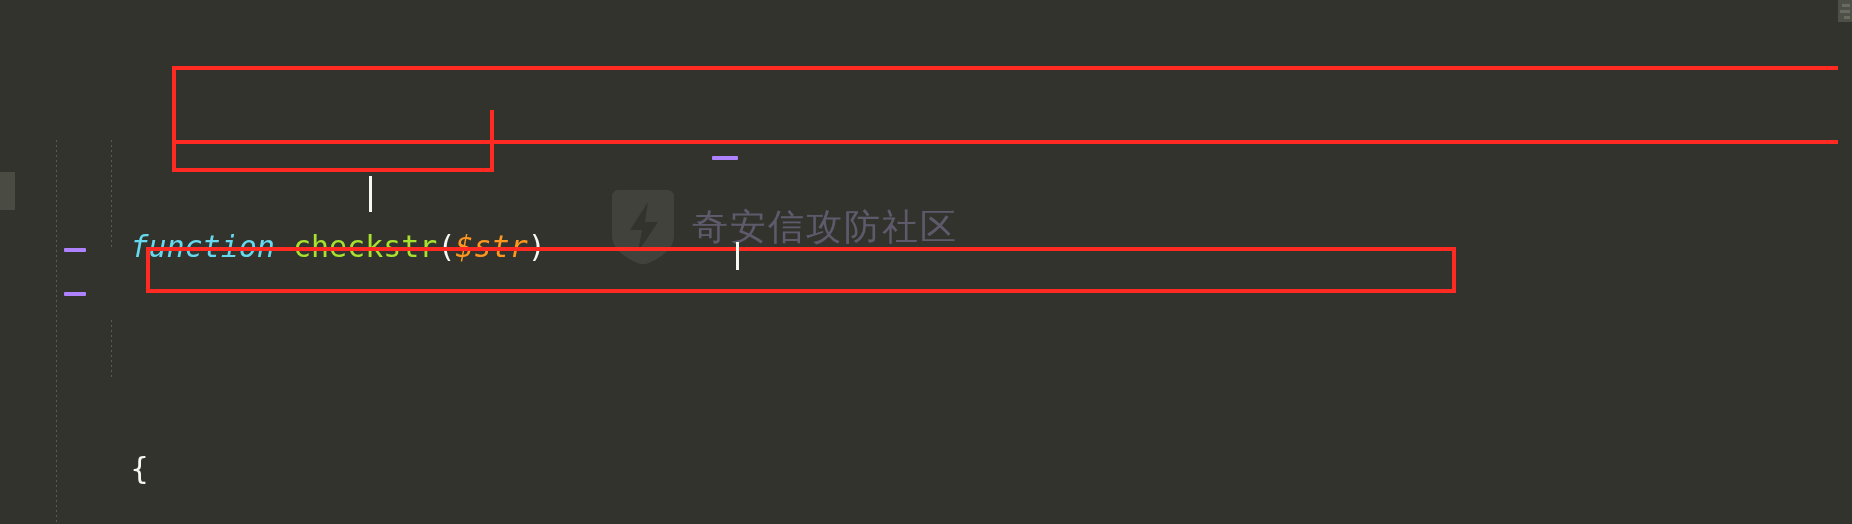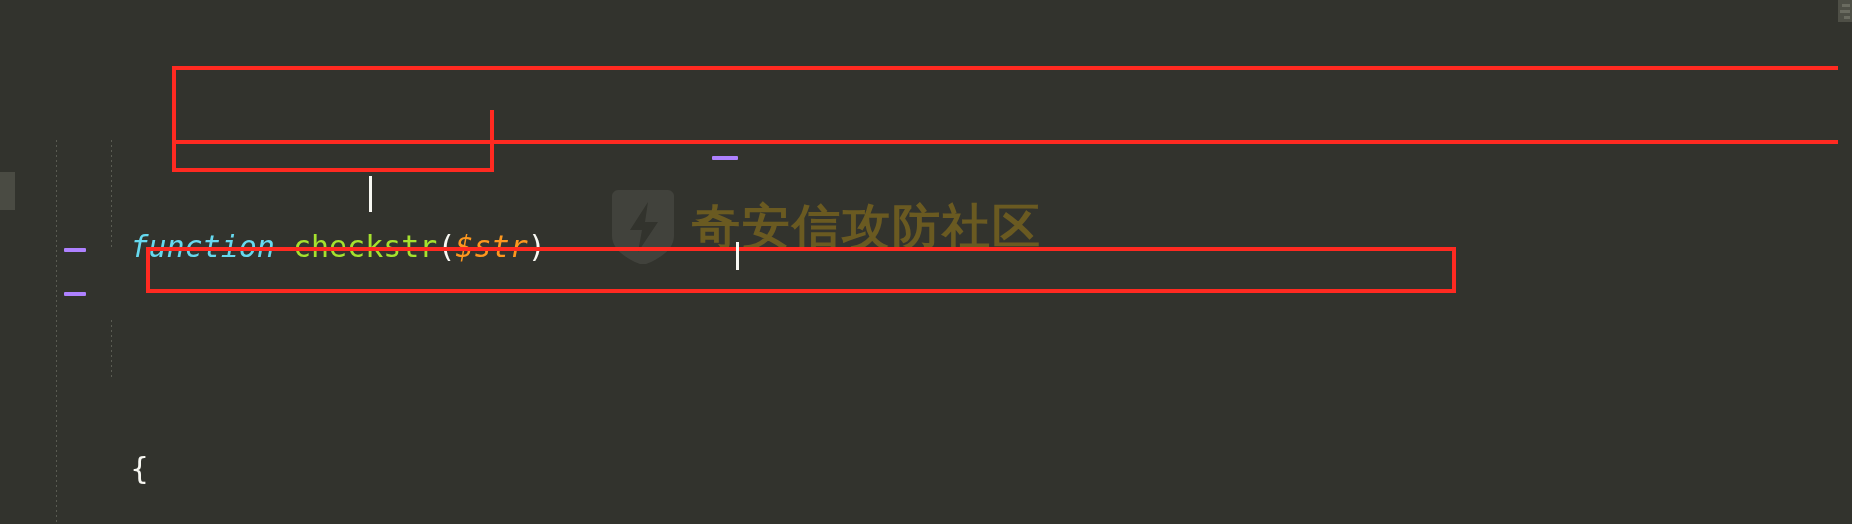--- a/index.html
+++ b/index.html
@@ -53,21 +53,21 @@
   
   .watermark{
     position:absolute;z-index:7;
     display:flex;align-items:center;gap:18px;
     opacity:.30;pointer-events:none;
     user-select:none;
   }
   .wm-logo{width:62px;height:74px;flex:none;}
   .wm-text{
     font-family:"DejaVu Sans","Liberation Sans",sans-serif;
-    font-size:48px;color:#eab308;letter-spacing:2px;font-weight:700;
+    font-size:36px;color:#c4b5fd;letter-spacing:2px;font-weight:400;
     white-space:nowrap;
   }
   
   .gutter-mark{
     position:absolute;left:0;width:15px;background:#4a4b43;z-index:3;
   }
   
   .minimap{
     position:absolute;right:0;top:0;width:14px;height:100%;
     background:#32332d;z-index:10;

